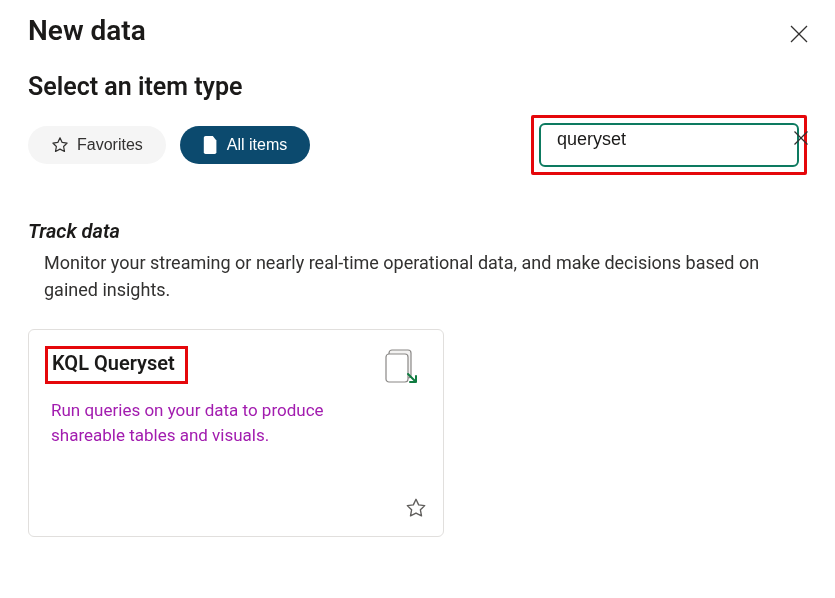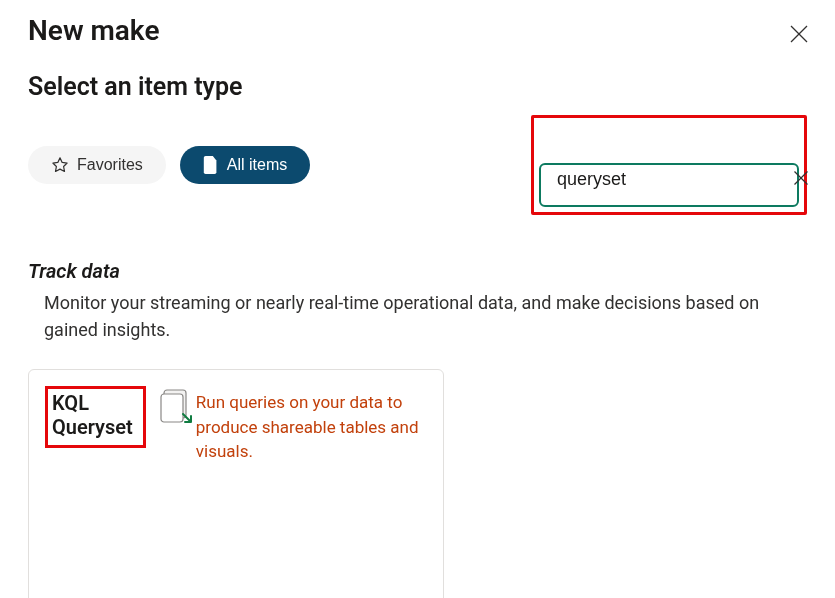--- a/index.html
+++ b/index.html
@@ -74,21 +74,20 @@
     border-radius: 2px;
   }
   .search-inner {
     border: 2px solid #0d7a60;
     border-radius: 6px;
     display: flex;
     align-items: center;
     width: 260px;
     height: 44px;
     padding: 0 10px 12px 14px;
-    margin-top: 40px;
   }
   .search-input {
     border: none;
     outline: none;
     font-size: 18px;
     flex: 1;
     background: transparent;
     color: #1b1a19;
   }
   .search-clear {
@@ -105,27 +104,27 @@
   }
   .section-desc {
     font-size: 18px;
     color: #323130;
     line-height: 1.5;
     margin: 0 0 26px 16px;
     max-width: 760px;
   }
   .card {
     width: 416px;
-    height: 268px;
+    height: 208px;
     border: 1px solid #e1dfdd;
     border-radius: 6px;
     padding: 20px 22px 14px 22px;
     position: relative;
     display: flex;
-    flex-direction: row;
+    flex-direction: column;
     cursor: pointer;
   }
   .card-top {
     display: flex;
     align-items: flex-start;
     gap: 14px;
     margin-bottom: 10px;
   }
   .card-title-wrap {
     position: relative;
@@ -139,40 +138,40 @@
     font-size: 20px;
     font-weight: 600;
   }
   .card-icon {
     margin-left: auto;
     margin-right: 2px;
     margin-top: -2px;
   }
   .card-desc {
     font-size: 17px;
-    color: #c2410c;
+    color: #a21caf;
     line-height: 1.45;
     max-width: 300px;
   }
   .card-fav {
     position: absolute;
     right: 14px;
     bottom: 12px;
     background: none;
     border: none;
     cursor: pointer;
     padding: 2px;
   }
 </style>
 </head>
 <body>
 
 <div class="container">
   <div class="header-row">
-    <h1 class="title">New make</h1>
+    <h1 class="title">New data</h1>
     <button class="close-btn" aria-label="Close">
       <svg width="20" height="20" viewBox="0 0 20 20">
         <line x1="2" y1="2" x2="18" y2="18" stroke="#323130" stroke-width="1.2"></line>
         <line x1="18" y1="2" x2="2" y2="18" stroke="#323130" stroke-width="1.2"></line>
       </svg>
     </button>
   </div>
 
   <h2 class="subtitle">Select an item type</h2>
 

